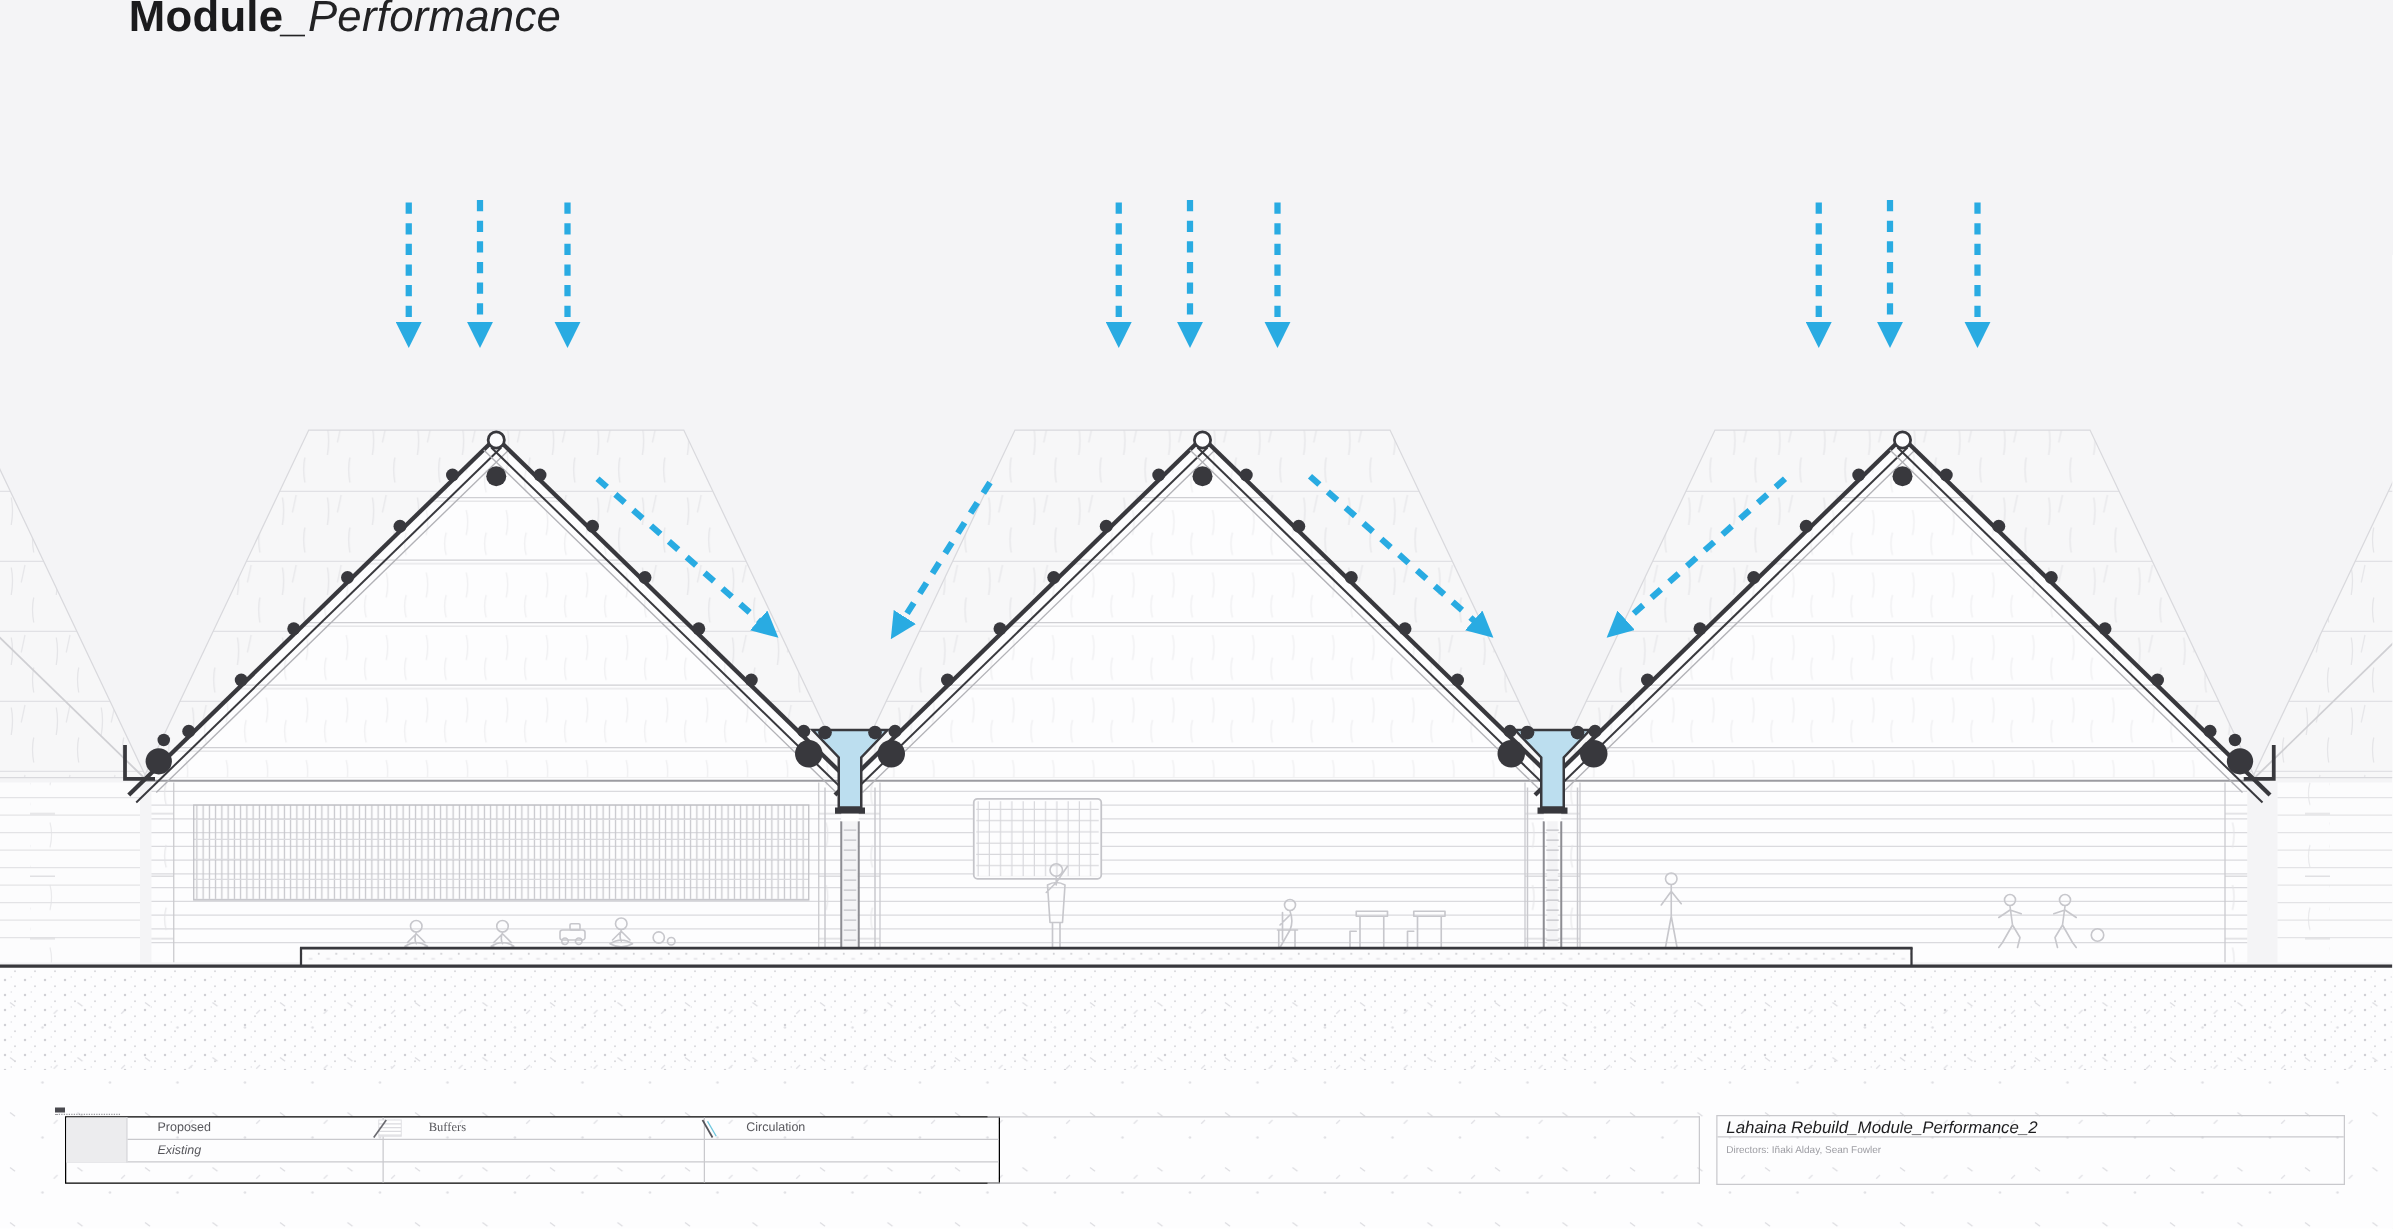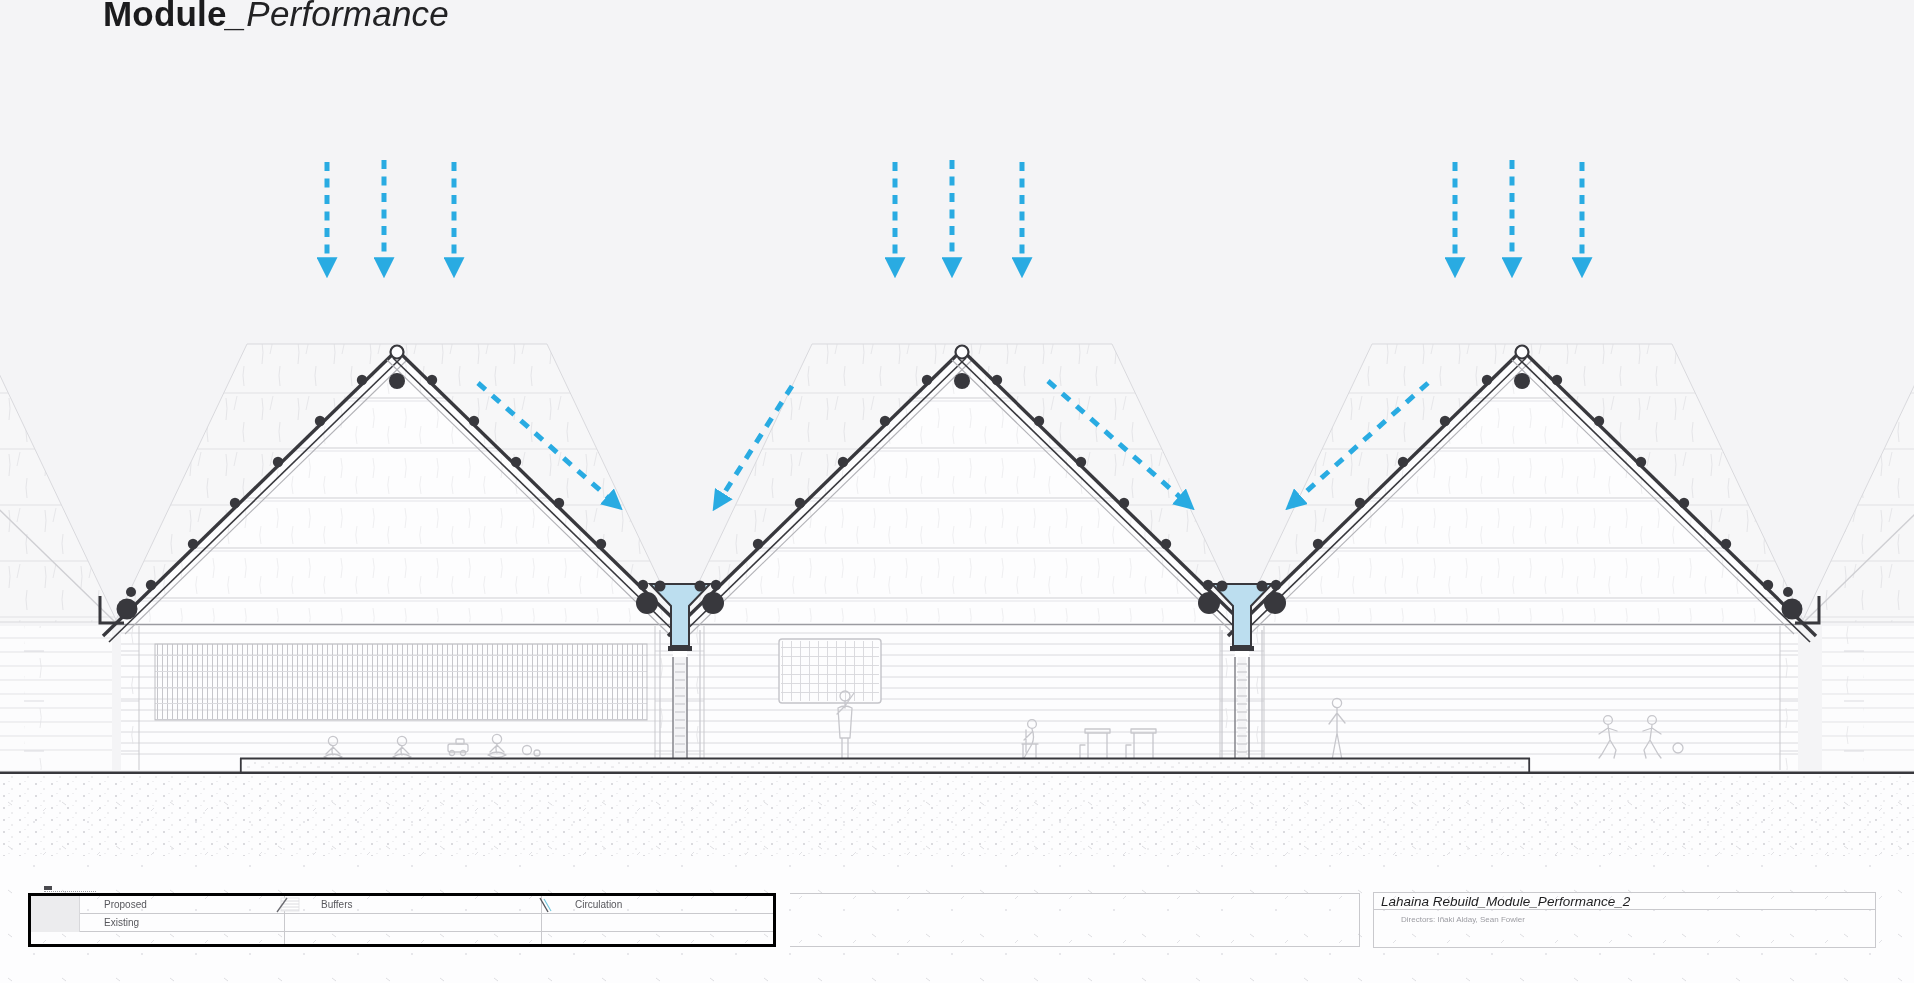--- a/index.html
+++ b/index.html
@@ -18,39 +18,39 @@
   .rain{stroke:var(--accent-blue,#29ABE2);stroke-width:5;stroke-dasharray:9 7.5;fill:none;marker-end:url(#arrowhead);}
   .runoff{stroke:var(--accent-blue,#29ABE2);stroke-width:5;stroke-dasharray:10 9;fill:none;marker-end:url(#arrowhead);}
   .arrow-fill{fill:var(--accent-blue,#29ABE2);}
   .water{fill:var(--water-blue,#BCDEEF);stroke:var(--structure-dark,#38383D);stroke-width:2;}
   .dark{fill:var(--structure-dark,#38383D);}
   .dark-stroke{stroke:var(--structure-dark,#38383D);}
   .fig{stroke:#c7c7cc;stroke-width:1.3;fill:none;stroke-linecap:round;stroke-linejoin:round;}
   
   .key-mark{position:absolute;left:44px;top:885px;width:52px;height:6px;border-bottom:1px dotted #9a9a9f;}
   .key-mark::before{content:"";position:absolute;left:0;top:1px;width:8px;height:4px;background:#4a4a4f;}
-  .legend-table{position:absolute;left:28px;top:893px;width:748px;height:54px;border:3px solid #000000;box-sizing:border-box;background:transparent;}
+  .legend-table{position:absolute;left:52px;top:893px;width:748px;height:54px;border:1px solid #000000;box-sizing:border-box;background:transparent;}
   .lt-row{position:absolute;left:0;width:100%;height:18px;box-sizing:border-box;border-bottom:1px solid #c9c9cd;}
   .lt-row.r1{top:0;} .lt-row.r2{top:18px;} .lt-row.r3{top:36px;border-bottom:none;}
   .lt-col{position:absolute;top:0;bottom:0;border-right:1px solid #c9c9cd;}
   .lt-col.c1{left:0;width:253px;} .lt-col.c2{left:253px;width:257px;} .lt-col.c3{left:510px;width:238px;border-right:none;}
   .swatch-gray{position:absolute;left:0;top:0;width:48px;height:36px;background:#ececee;border-right:1px solid #d8d8db;}
   .legend-label{position:absolute;font-size:10px;color:#57575c;line-height:18px;white-space:nowrap;}
   .lbl-proposed{left:73px;top:0;}
-  .lbl-existing{left:73px;top:18px;}
-  .lbl-buffers{left:290px;top:0;}
+  .lbl-existing{left:73px;top:18px;font-style:italic;}
+  .lbl-buffers{left:290px;top:0;font-family:Liberation Serif, serif;}
   .lbl-circulation{left:544px;top:0;}
   .swatch-icon{position:absolute;top:1px;}
   .sw-buffers{left:244px;} .sw-circ{left:501px;}
   .legend-spacer{position:absolute;left:790px;top:893px;width:570px;height:54px;border:1px solid #c9c9cd;border-left:none;box-sizing:border-box;}
   .title-block{position:absolute;left:1373px;top:892px;width:503px;height:56px;border:1px solid #c9c9cd;box-sizing:border-box;background:transparent;}
   .tb-row{box-sizing:border-box;border-bottom:1px solid #c9c9cd;padding-left:7px;white-space:nowrap;overflow:hidden;}
   .tb-project{height:17px;line-height:17px;font-size:13.5px;font-weight:normal;font-style:italic;color:#1d1d1f;}
   .tb-program{height:17px;line-height:17px;font-size:11px;color:#8e8e94;}
-  .tb-directors{height:20px;line-height:20px;font-size:8px;color:#9d9da3;border-bottom:none;margin-left:20px;}
+  .tb-directors{height:20px;line-height:20px;font-size:8px;color:#9d9da3;border-bottom:none;}
 </style>
 </head>
 <body>
 
 <div class="sheet">
 
   <svg class="drawing" width="1914" height="983" viewBox="0 0 1914 983" xmlns="http://www.w3.org/2000/svg">
     <defs>
       <pattern id="hatchRoof" width="36" height="56" patternUnits="userSpaceOnUse">
         <rect width="36" height="56" fill="#f7f7f8"></rect>

